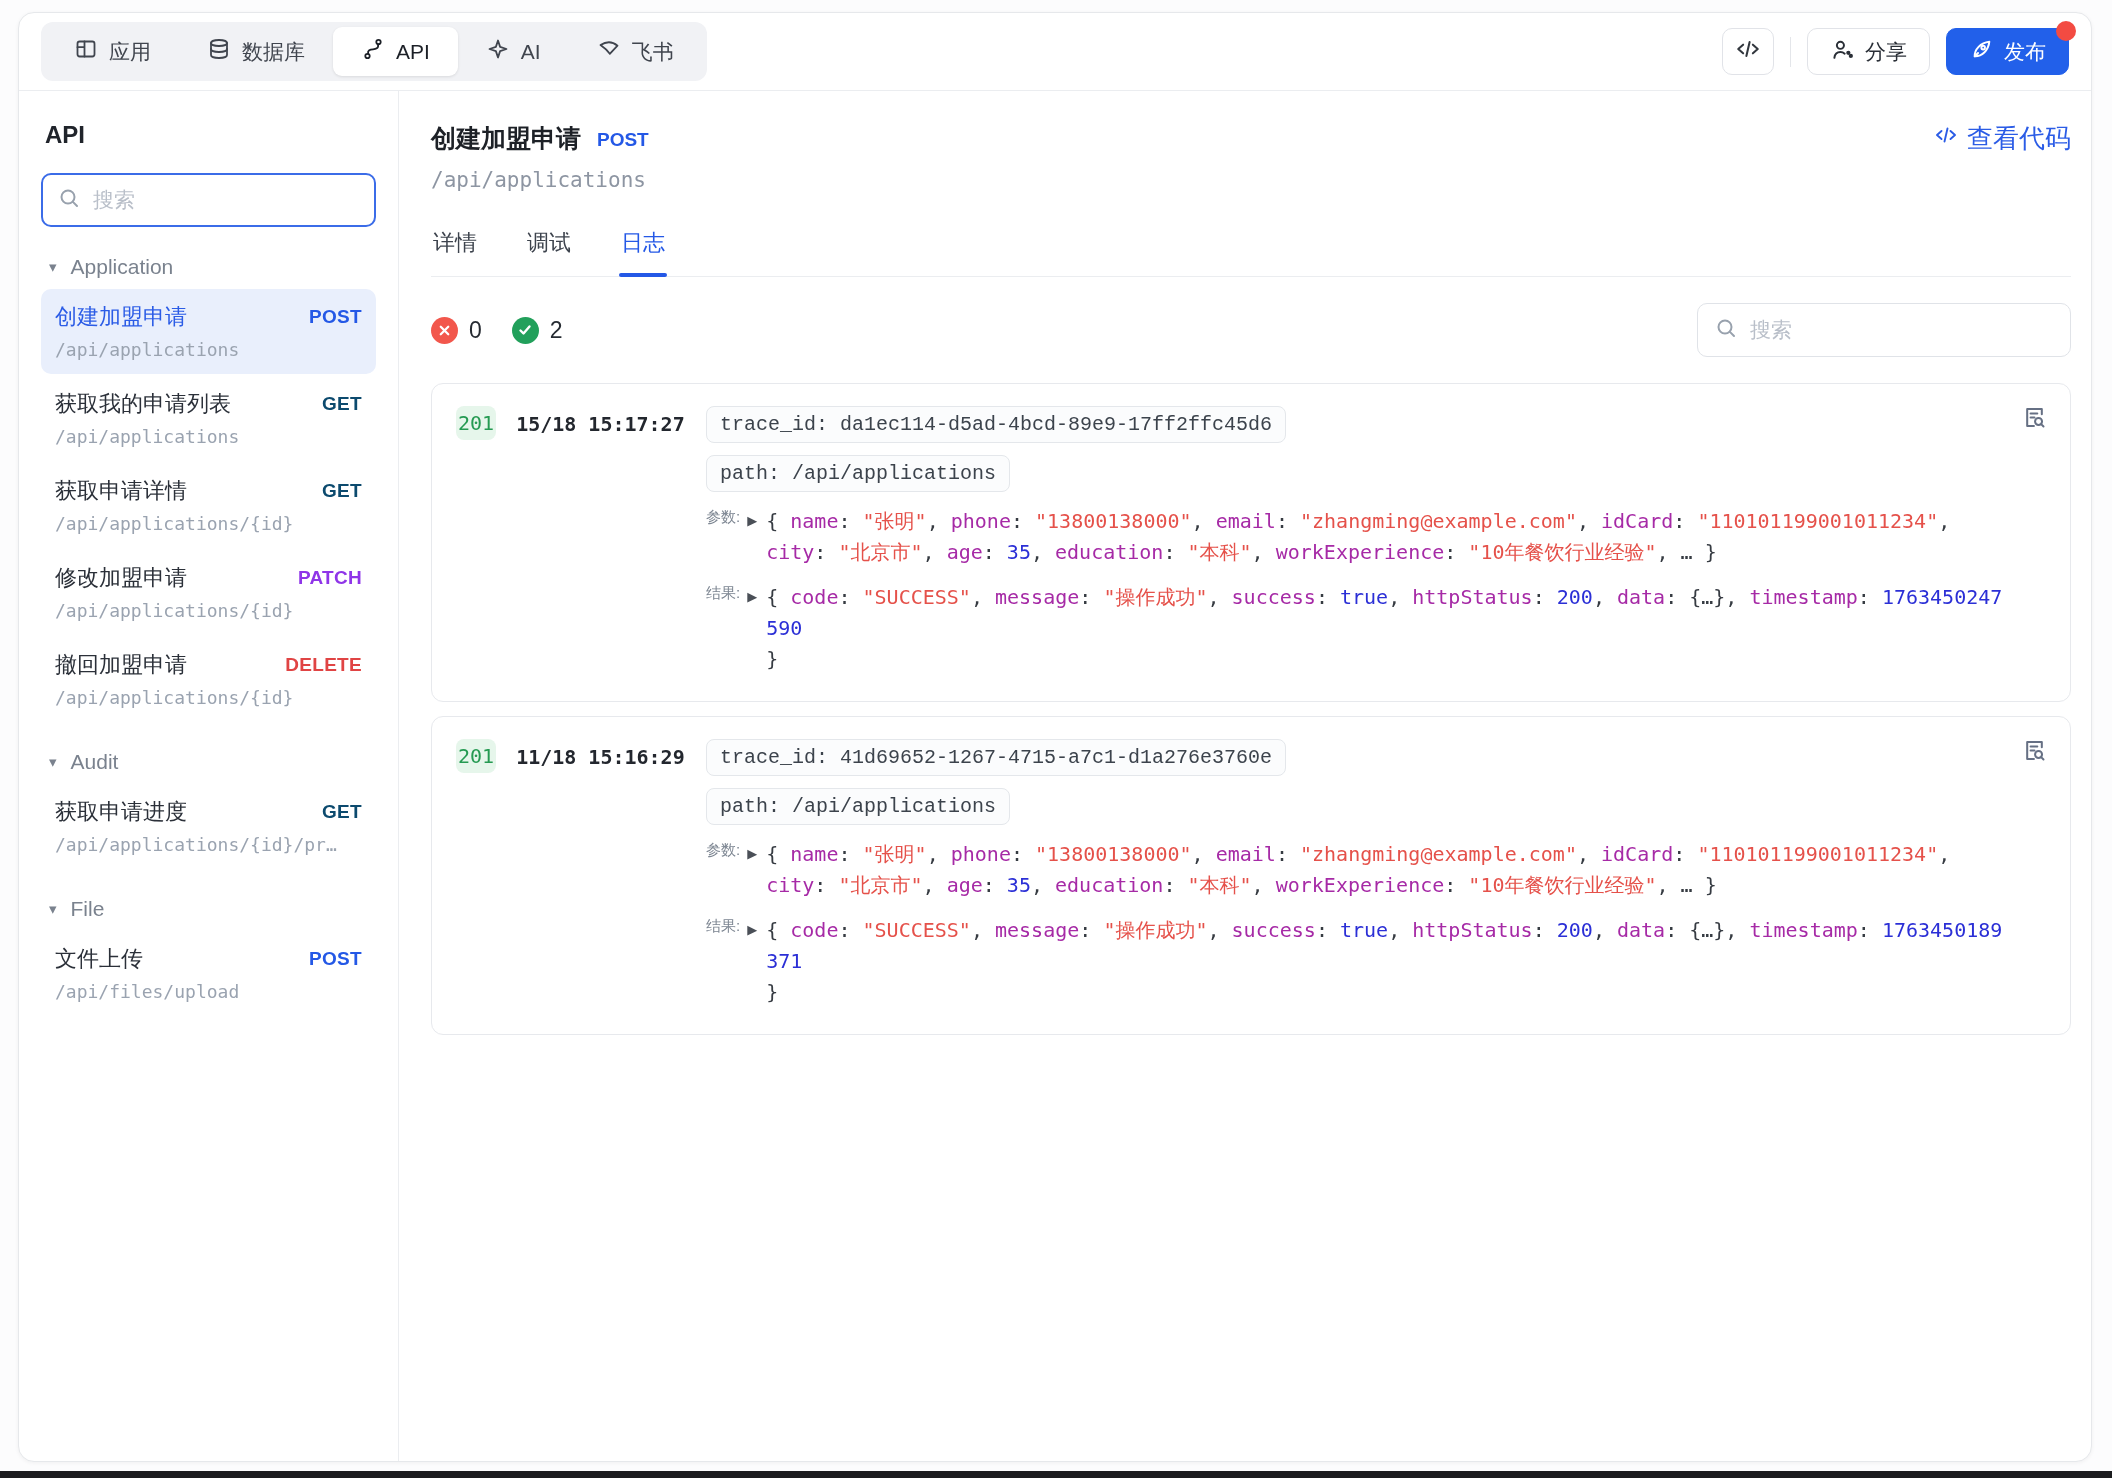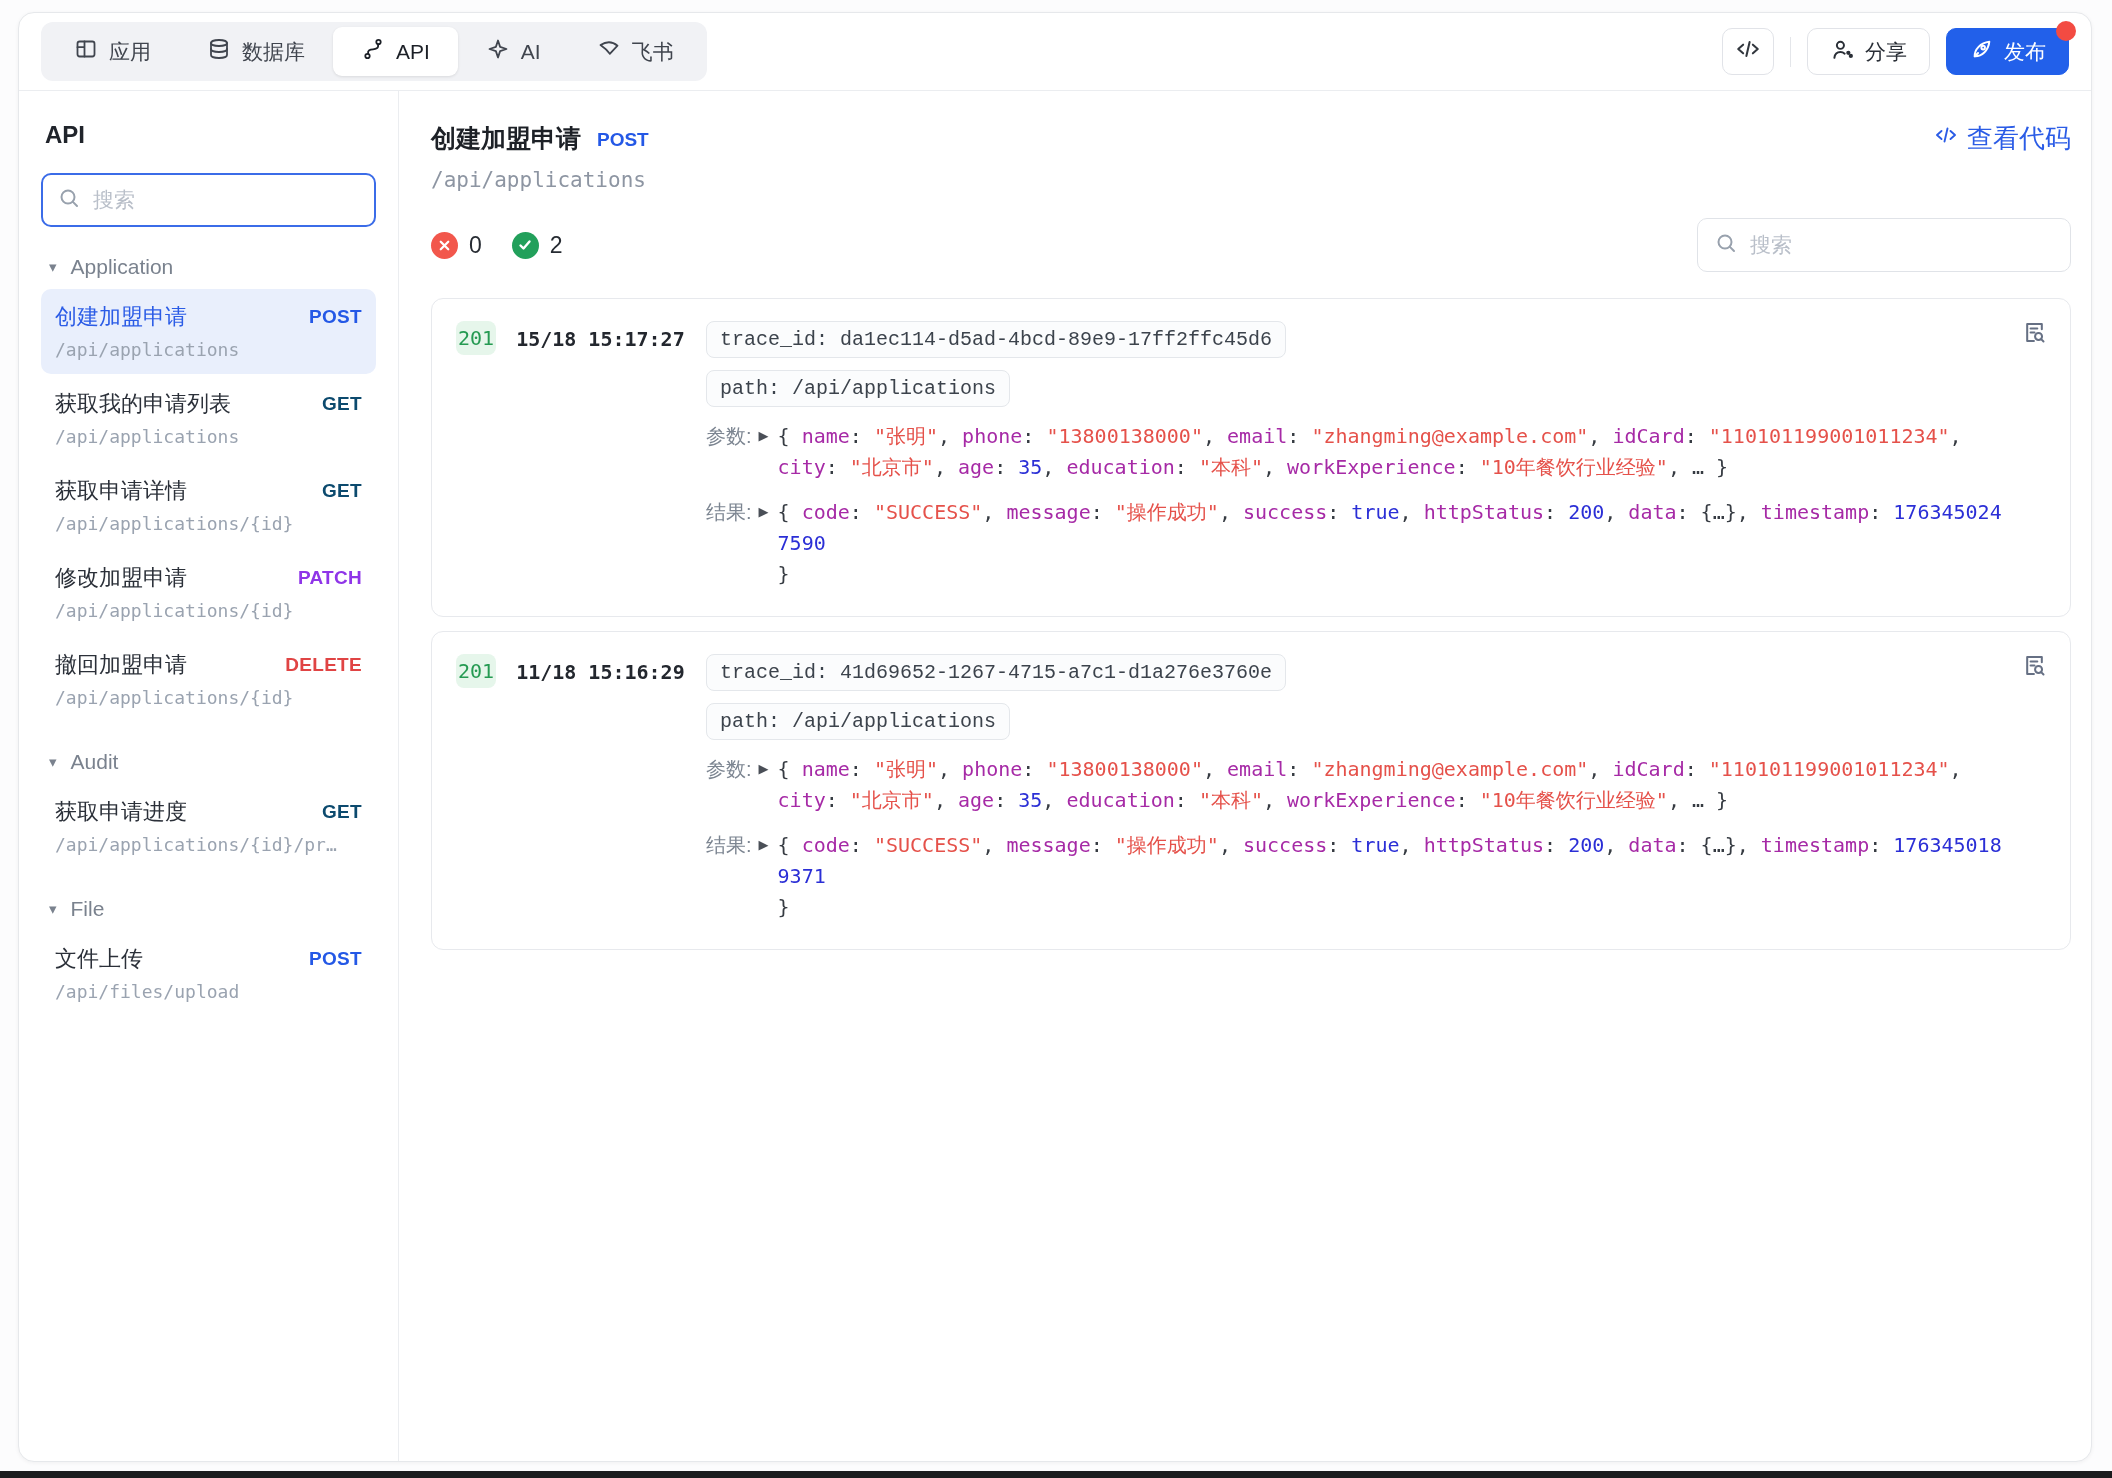--- a/index.html
+++ b/index.html
@@ -86,21 +86,21 @@
   .log-card { border:1px solid #e7e9ed; border-radius:12px; padding:22px 24px 26px; position:relative; display:flex; }
   .log-meta { flex:0 0 250px; display:flex; align-items:flex-start; gap:20px; }
   .status-badge { font-family:"DejaVu Sans Mono",monospace; font-size:20px; color:#259a52;
     background:#e6f6eb; border-radius:8px; padding:5px 2px; }
   .log-time { font-family:"DejaVu Sans Mono",monospace; font-size:20px; font-weight:700; color:#23272e; padding-top:6px; white-space:nowrap; }
   .log-body { flex:1; min-width:0; padding-right:40px; }
   .pill-row { margin-bottom:12px; }
   .pill { display:inline-block; font-family:Liberation Mono, monospace; font-size:20px; color:#3c434c;
     background:#fbfcfd; border:1px solid #e4e7eb; border-radius:8px; padding:6px 13px; }
   .kv-line { display:flex; align-items:flex-start; margin-top:14px; }
-  .kv-label { color:#7c8591; font-size:20px; flex:0 0 auto; padding-top:2px; }
+  .kv-label { color:#7c8591; font-size:15px; flex:0 0 auto; padding-top:2px; }
   .kv-arrow { color:#4a4f57; font-size:13px; padding:7px 9px 0 7px; flex:0 0 auto; cursor:pointer; }
   .kv-arrow::before { content:'▶'; }
   .code-tokens { font-family:"DejaVu Sans Mono",monospace; font-size:20px; line-height:1.55;
     color:#363b42; word-break:break-all; min-width:0; }
   .tok-k { color:#a62aa6; } .tok-s { color:#e5514a; } .tok-n { color:#2b2fd6; } .tok-p { color:#363b42; }
   .detail-icon { position:absolute; top:20px; right:22px; color:#667084; cursor:pointer; }
 </style>
 </head>
 <body>
 
@@ -276,20 +276,25 @@
           <span>
             <svg width="24" height="24" viewBox="0 0 24 24" fill="none" stroke="currentColor" stroke-width="1.9" stroke-linecap="round" stroke-linejoin="round">
                 <path d="M7.5 8l-4.5 4 4.5 4M16.5 8l4.5 4-4.5 4M13.5 5.5l-3 13"></path>
               </svg>
           </span>
           <span>查看代码</span>
         </span>
       </div>
       <div class="main-path">/api/applications</div>
 
+      <div class="tabs">
+        <span class="tab">详情</span>
+        <span class="tab">调试</span>
+        <span class="tab active">日志</span>
+      </div>
 
       <div class="logs-toolbar">
         <span class="count">
           <span class="ic-circle ic-err">
             <svg width="15" height="15" viewBox="0 0 16 16" fill="none" stroke="#fff" stroke-width="2.4" stroke-linecap="round">
                 <path d="M4 4l8 8M12 4l-8 8"></path>
               </svg>
           </span>
           <span>0</span>
         </span>

